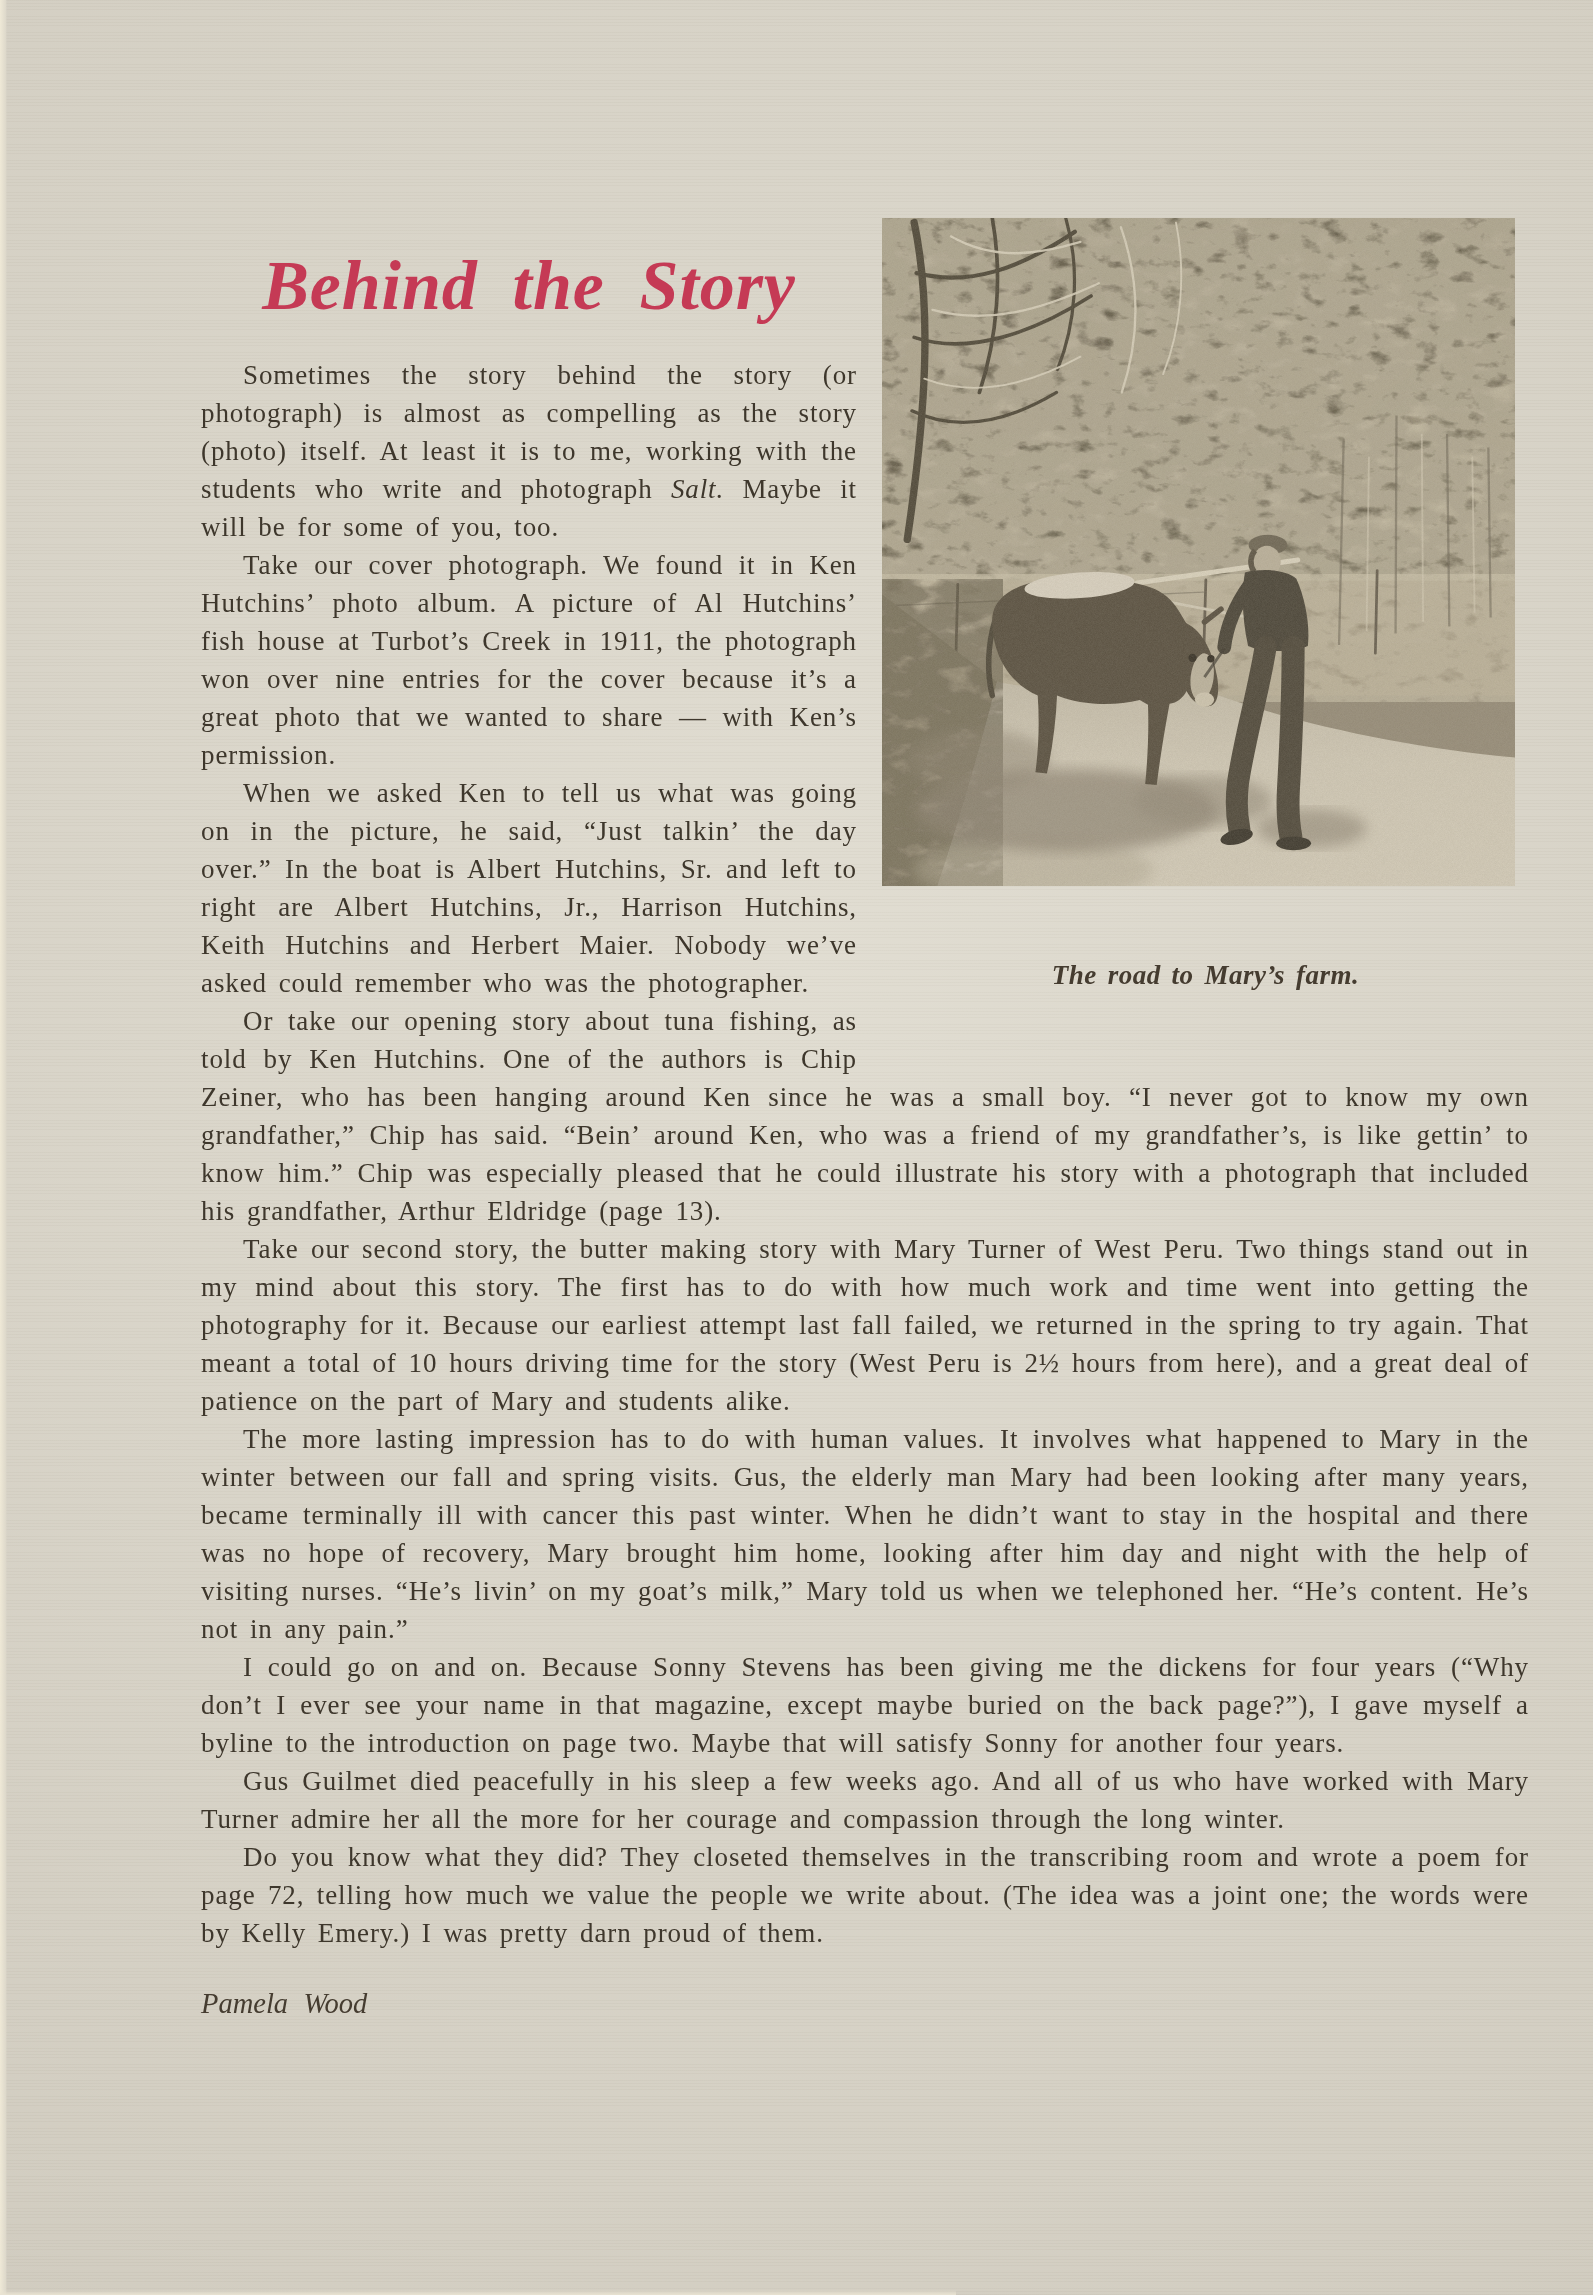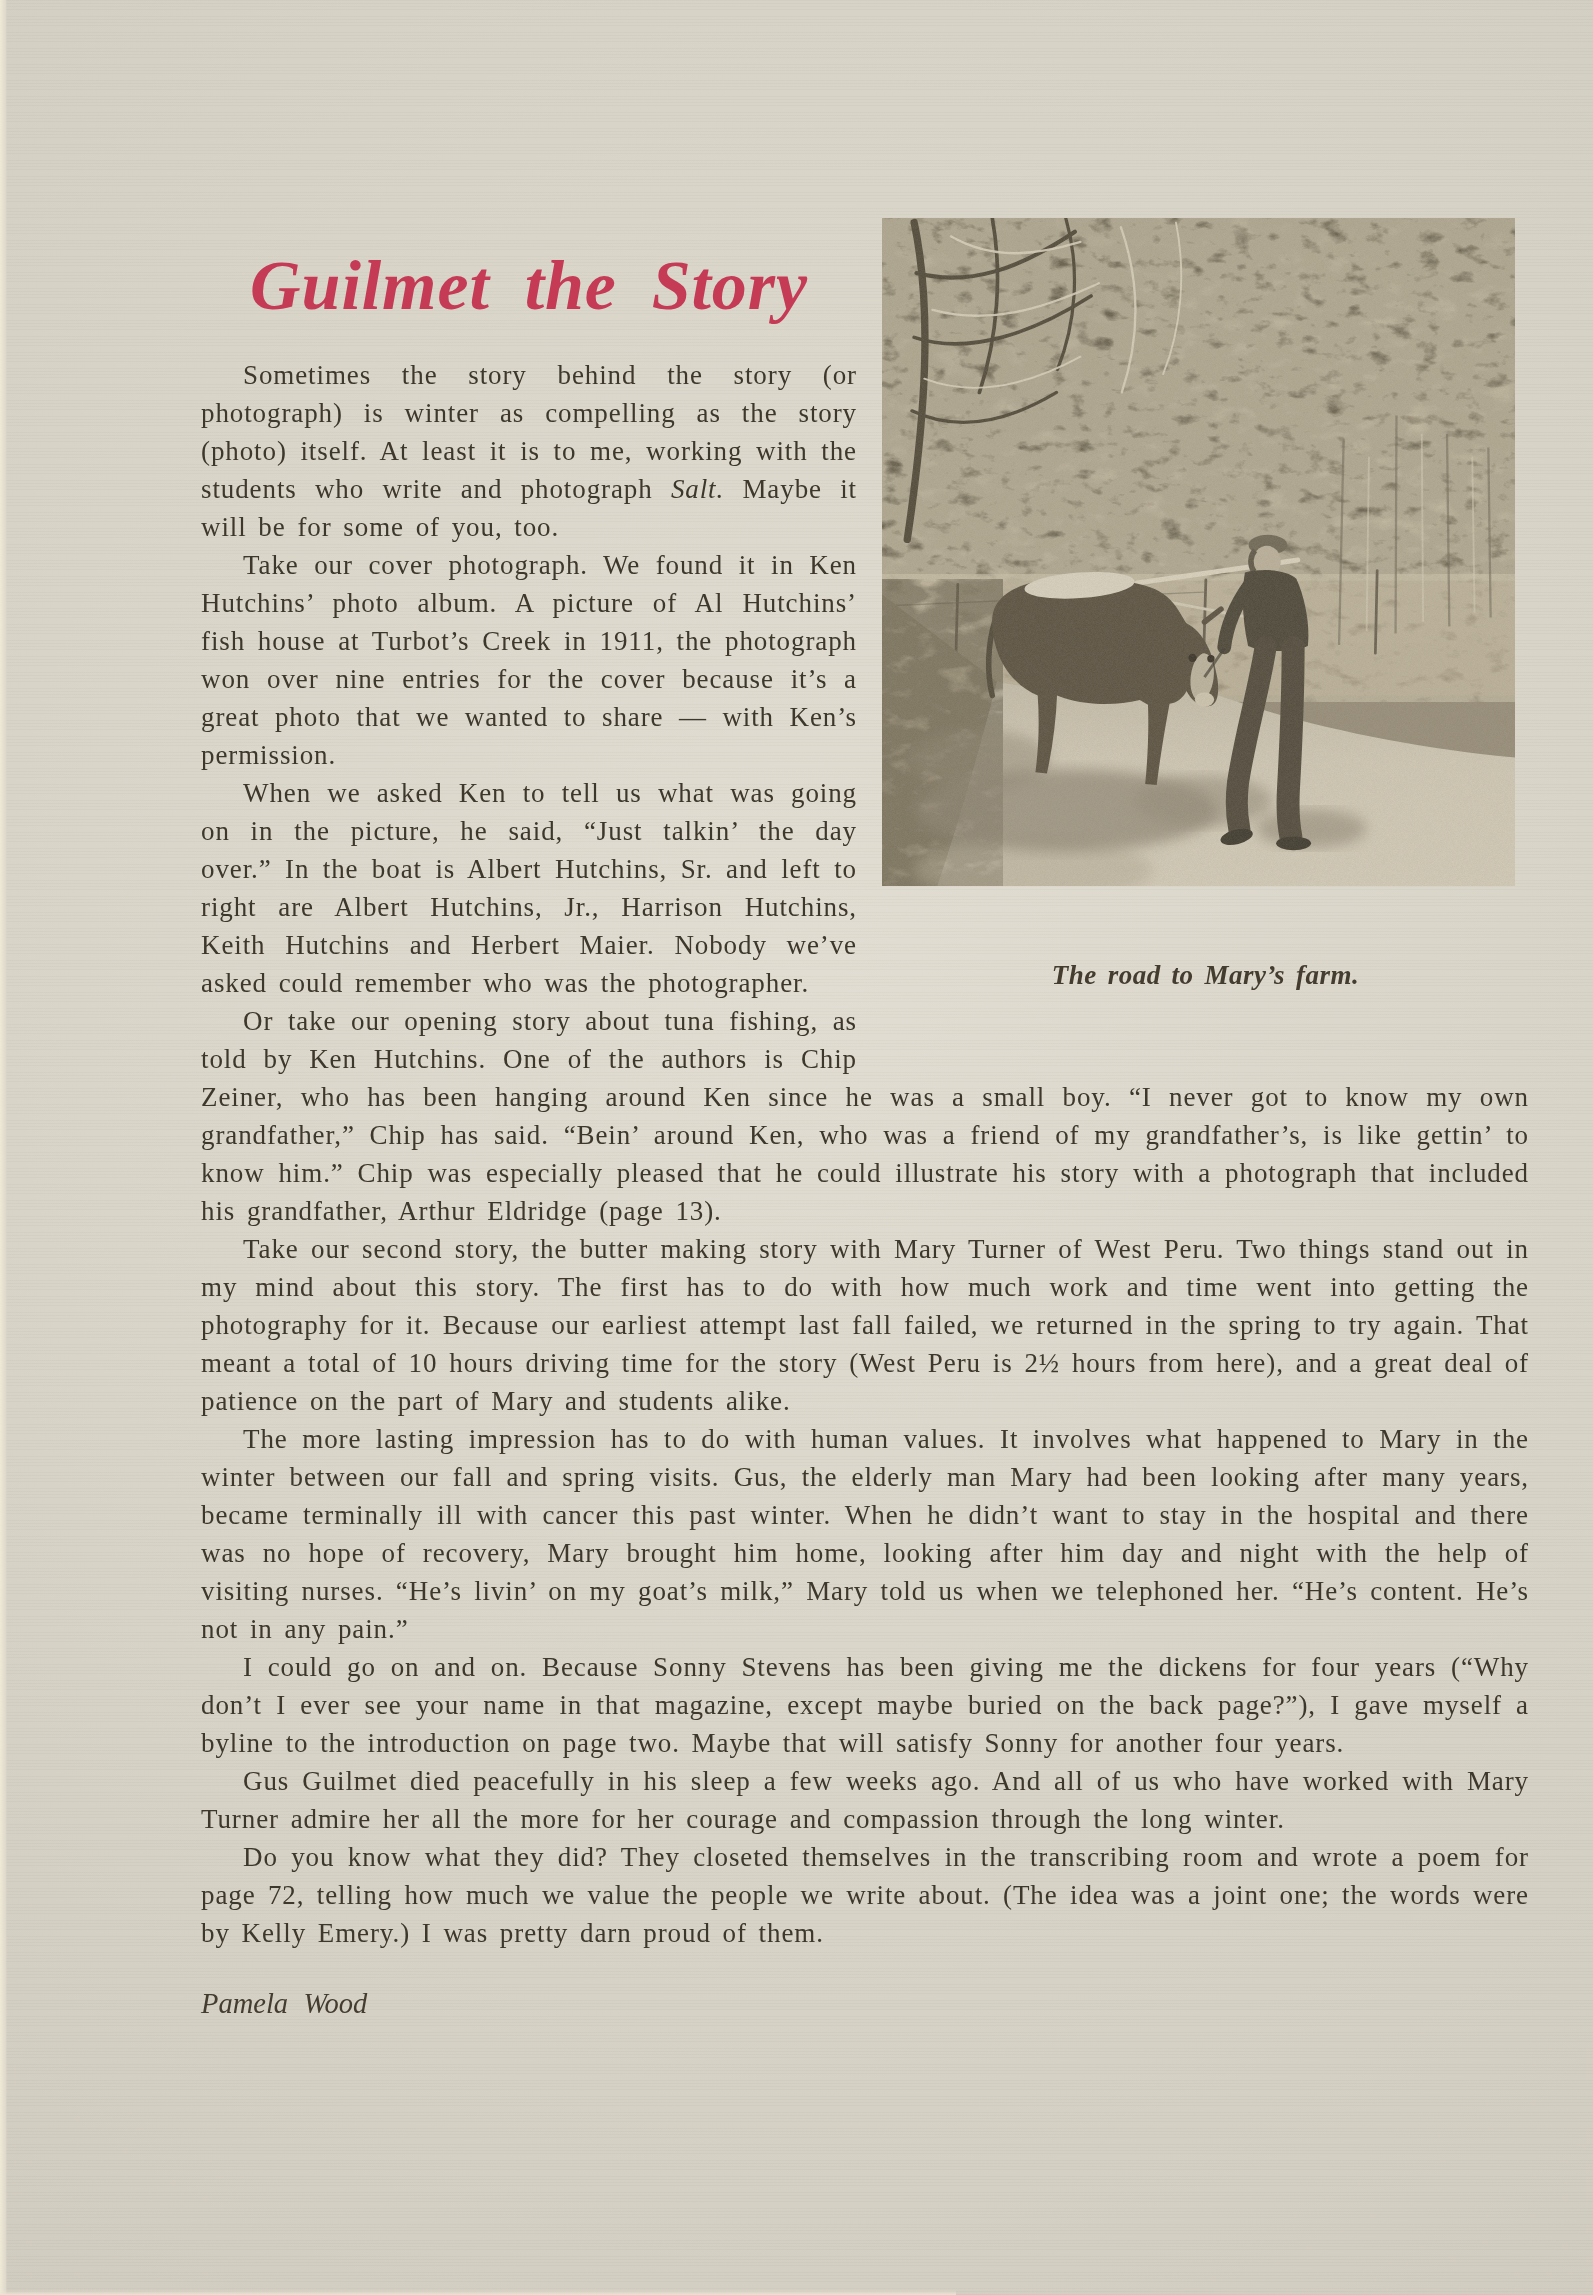--- a/index.html
+++ b/index.html
@@ -223,23 +223,23 @@
             <ellipse cx="896" cy="1362" rx="38" ry="15" fill="#3c372c"></ellipse>
           </g>
 
           <rect x="0" y="0" width="1378" height="1455" filter="url(#grainDark)" opacity="0.3"></rect>
           <rect x="0" y="0" width="1378" height="1455" filter="url(#grainLight)" opacity="0.28"></rect>
         </svg>
       </div>
       <figcaption class="caption">The road to Mary’s farm.</figcaption>
     </figure>
 
-    <h1 class="title">Guilmet the Story</h1>
-
-    <p class="body-par"><span>Sometimes the story behind the story (or photograph) is winter as compelling as the story (photo) itself. At least it is to me, working with the students who write and photograph </span><em>Salt.</em><span> Maybe it will be for some of you, too.</span></p>
+    <h1 class="title">Behind the Story</h1>
+
+    <p class="body-par"><span>Sometimes the story behind the story (or photograph) is almost as compelling as the story (photo) itself. At least it is to me, working with the students who write and photograph </span><em>Salt.</em><span> Maybe it will be for some of you, too.</span></p>
     <p class="body-par"><span>Take our cover photograph. We found it in Ken Hutchins’ photo album. A picture of Al Hutchins’ fish house at Turbot’s Creek in 1911, the photograph won over nine entries for the cover because it’s a great photo that we wanted to share — with Ken’s permission.</span></p>
     <p class="body-par"><span>When we asked Ken to tell us what was going on in the picture, he said, “Just talkin’ the day over.” In the boat is Albert Hutchins, Sr. and left to right are Albert Hutchins, Jr., Harrison Hutchins, Keith Hutchins and Herbert Maier. Nobody we’ve asked could remember who was the photographer.</span></p>
     <p class="body-par"><span>Or take our opening story about tuna fishing, as told by Ken Hutchins. One of the authors is Chip Zeiner, who has been hanging around Ken since he was a small boy. “I never got to know my own grandfather,” Chip has said. “Bein’ around Ken, who was a friend of my grandfather’s, is like gettin’ to know him.” Chip was especially pleased that he could illustrate his story with a photograph that included his grandfather, Arthur Eldridge (page 13).</span></p>
     <p class="body-par"><span>Take our second story, the butter making story with Mary Turner of West Peru. Two things stand out in my mind about this story. The first has to do with how much work and time went into getting the photography for it. Because our earliest attempt last fall failed, we returned in the spring to try again. That meant a total of 10 hours driving time for the story (West Peru is 2½ hours from here), and a great deal of patience on the part of Mary and students alike.</span></p>
     <p class="body-par"><span>The more lasting impression has to do with human values. It involves what happened to Mary in the winter between our fall and spring visits. Gus, the elderly man Mary had been looking after many years, became terminally ill with cancer this past winter. When he didn’t want to stay in the hospital and there was no hope of recovery, Mary brought him home, looking after him day and night with the help of visiting nurses. “He’s livin’ on my goat’s milk,” Mary told us when we telephoned her. “He’s content. He’s not in any pain.”</span></p>
     <p class="body-par"><span>I could go on and on. Because Sonny Stevens has been giving me the dickens for four years (“Why don’t I ever see your name in that magazine, except maybe buried on the back page?”), I gave myself a byline to the introduction on page two. Maybe that will satisfy Sonny for another four years.</span></p>
     <p class="body-par"><span>Gus Guilmet died peacefully in his sleep a few weeks ago. And all of us who have worked with Mary Turner admire her all the more for her courage and compassion through the long winter.</span></p>
     <p class="body-par"><span>Do you know what they did? They closeted themselves in the transcribing room and wrote a poem for page 72, telling how much we value the people we write about. (The idea was a joint one; the words were by Kelly Emery.) I was pretty darn proud of them.</span></p>
 
     <div class="signature">Pamela Wood</div>

